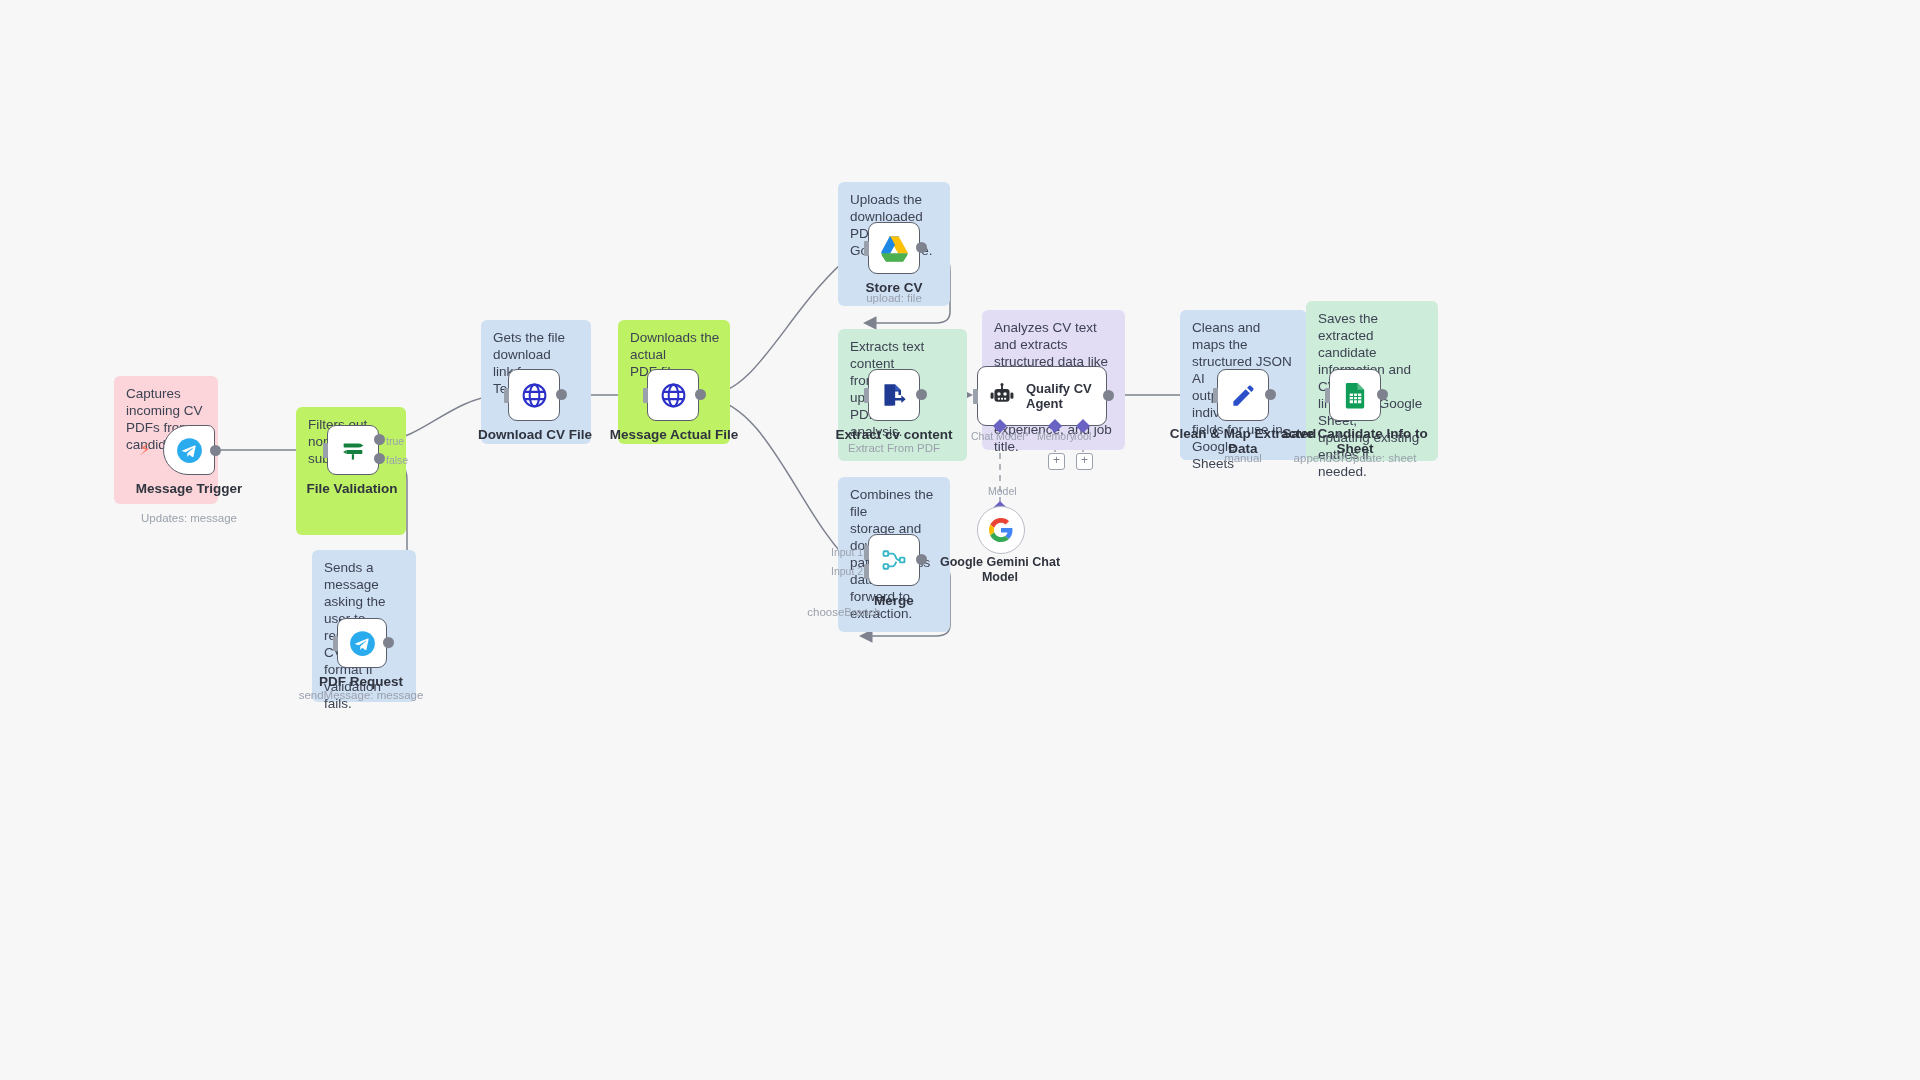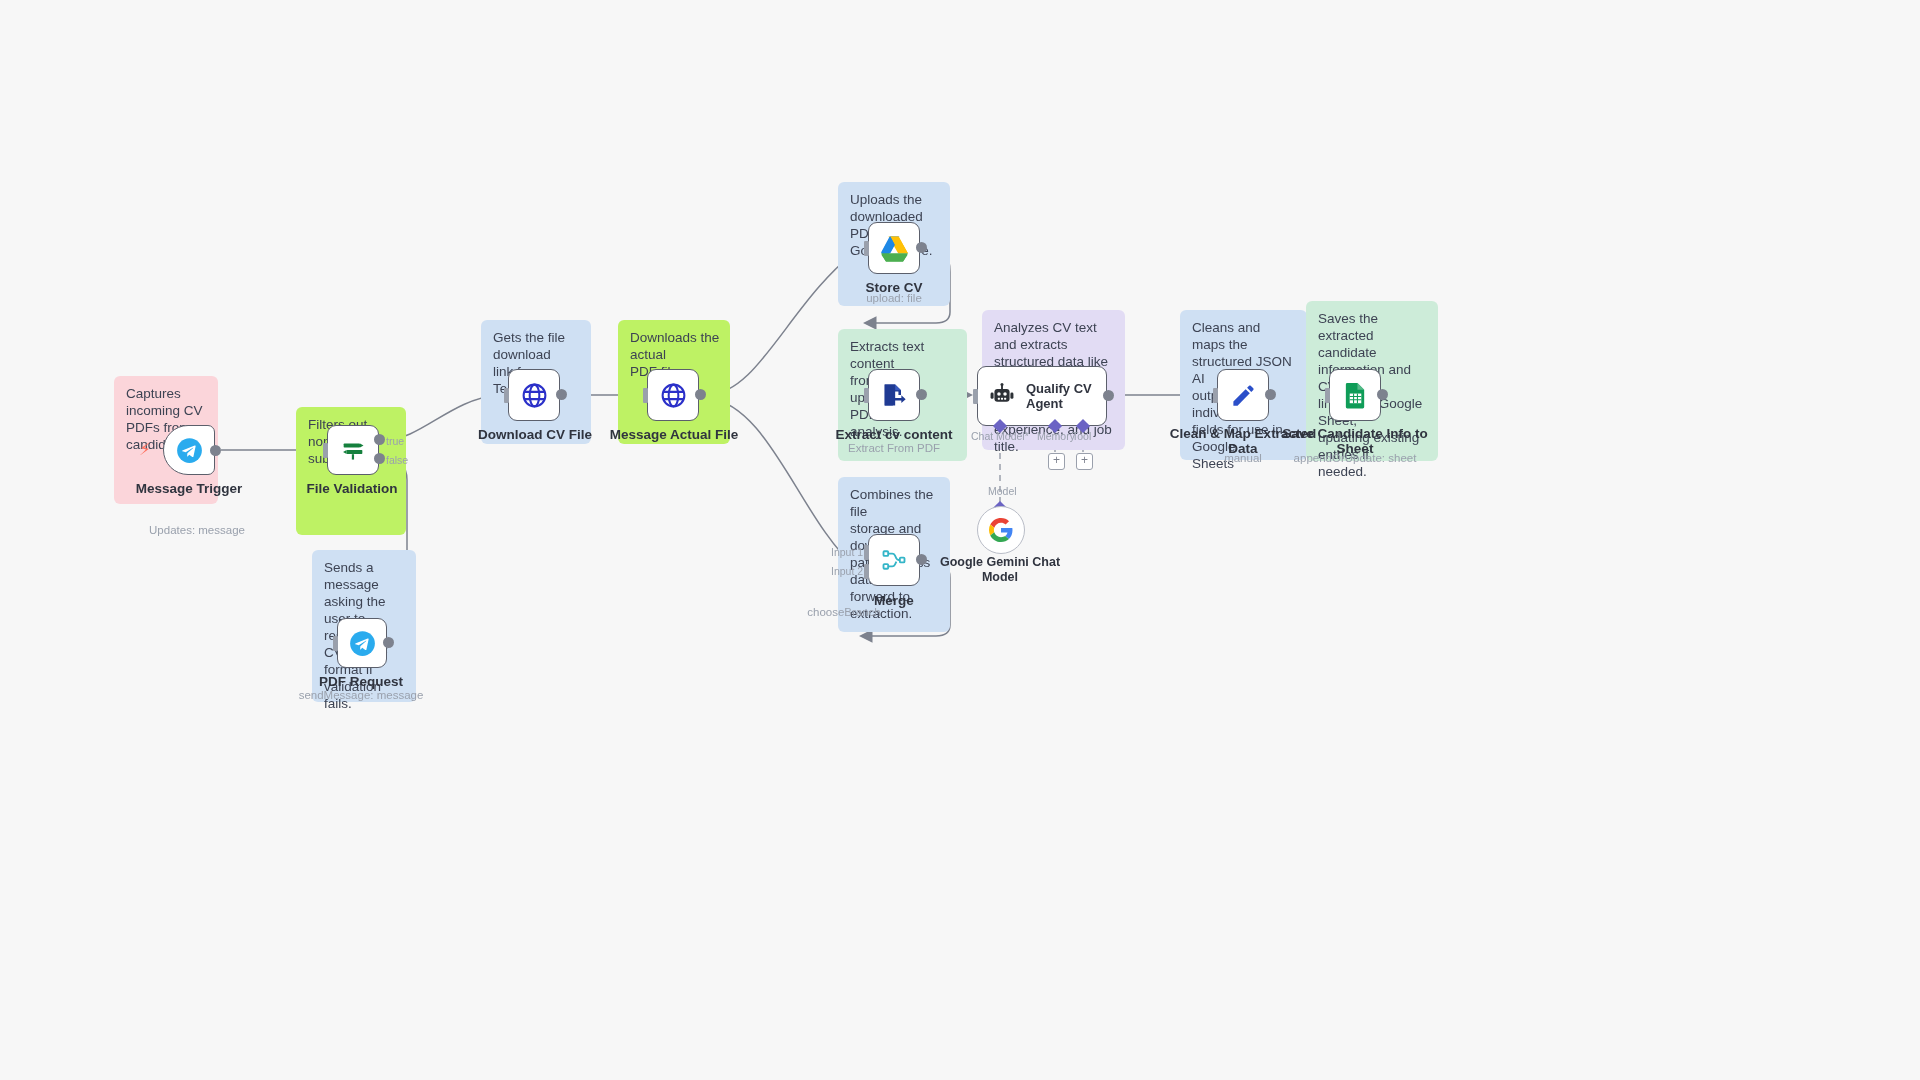--- a/index.html
+++ b/index.html
@@ -192,21 +192,21 @@
     <div class="nbox trigger" style="width:52px;height:50px;">
       <svg width="27" height="27" viewBox="0 0 24 24">
         <circle cx="12" cy="12" r="11" fill="#2aabee"></circle>
         <path d="M5.6 11.9l11-4.3c.5-.2 1 .1.8.8l-1.9 8.9c-.1.6-.5.7-1 .4l-2.7-2-1.3 1.3c-.2.2-.3.3-.6.3l.2-2.9 5.2-4.7c.2-.2 0-.3-.3-.1l-6.4 4-2.8-.9c-.6-.2-.6-.6.1-.8z" fill="#fff"></path>
       </svg>
     </div>
     <div class="dot" style="left:47px;top:20px;"></div>
   </div>
   <div class="bolt" style="left:139px;top:441px;">⚡</div>
   <div class="nlabel" style="left:189px;top:481px;">Message Trigger</div>
-  <div class="nsub" style="left:189px;top:524px;margin-left:8px;">Updates: message</div>
+  <div class="nsub" style="left:189px;top:512px;">Updates: message</div>
 
   <div class="node" style="left:327px;top:425px;width:52px;height:50px;">
     <div class="nbox" style="width:52px;height:50px;">
       <svg width="28" height="28" viewBox="0 0 24 24">
         <rect x="4" y="6.5" width="14" height="3.4" rx="0.6" fill="#15803d"></rect>
         <path d="M18 6.5l3 1.7-3 1.7z" fill="#15803d"></path>
         <rect x="6.5" y="12" width="13.5" height="3.4" rx="0.6" fill="#15803d"></rect>
         <path d="M6.5 12l-3 1.7 3 1.7z" fill="#15803d"></path>
         <rect x="11" y="15.6" width="1.9" height="4.6" fill="#15803d"></rect>
       </svg>

